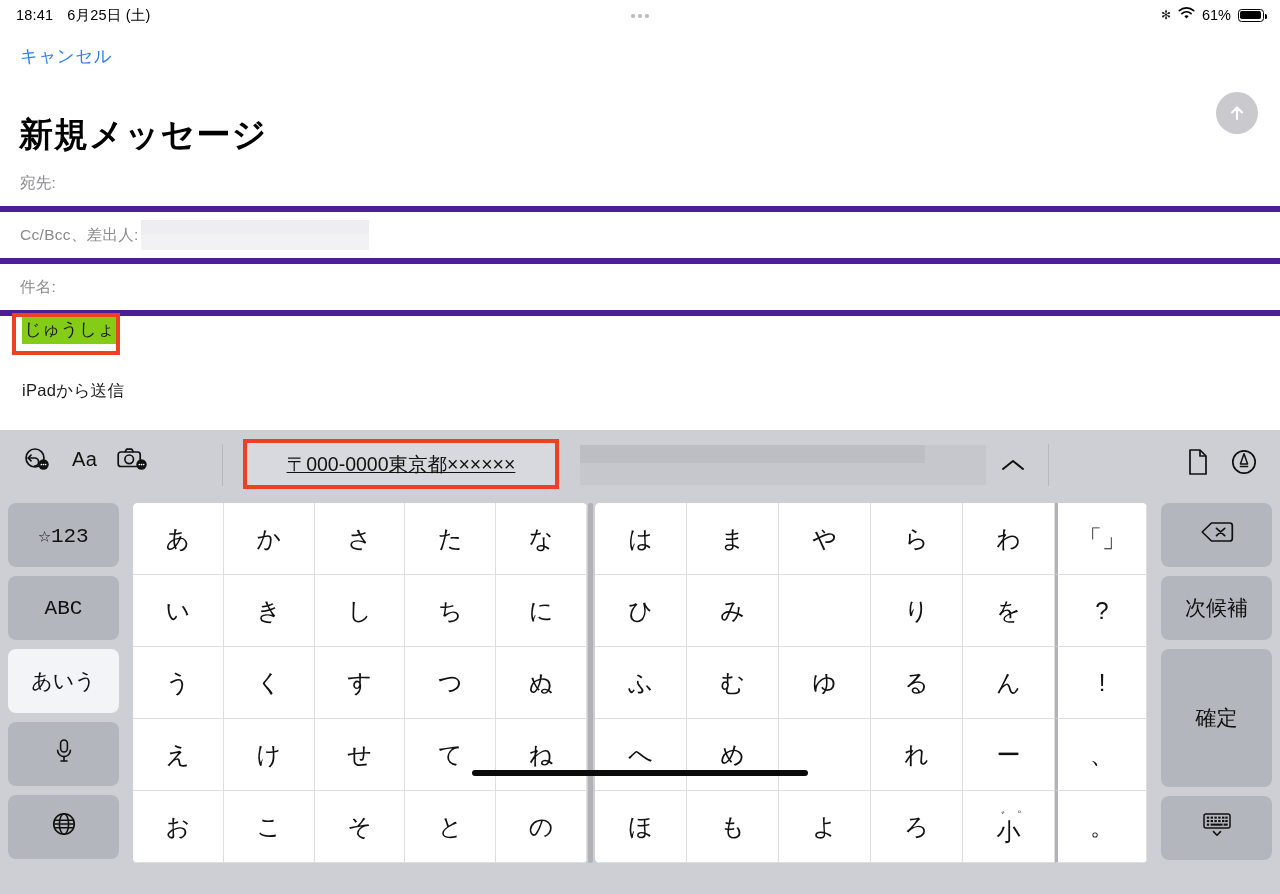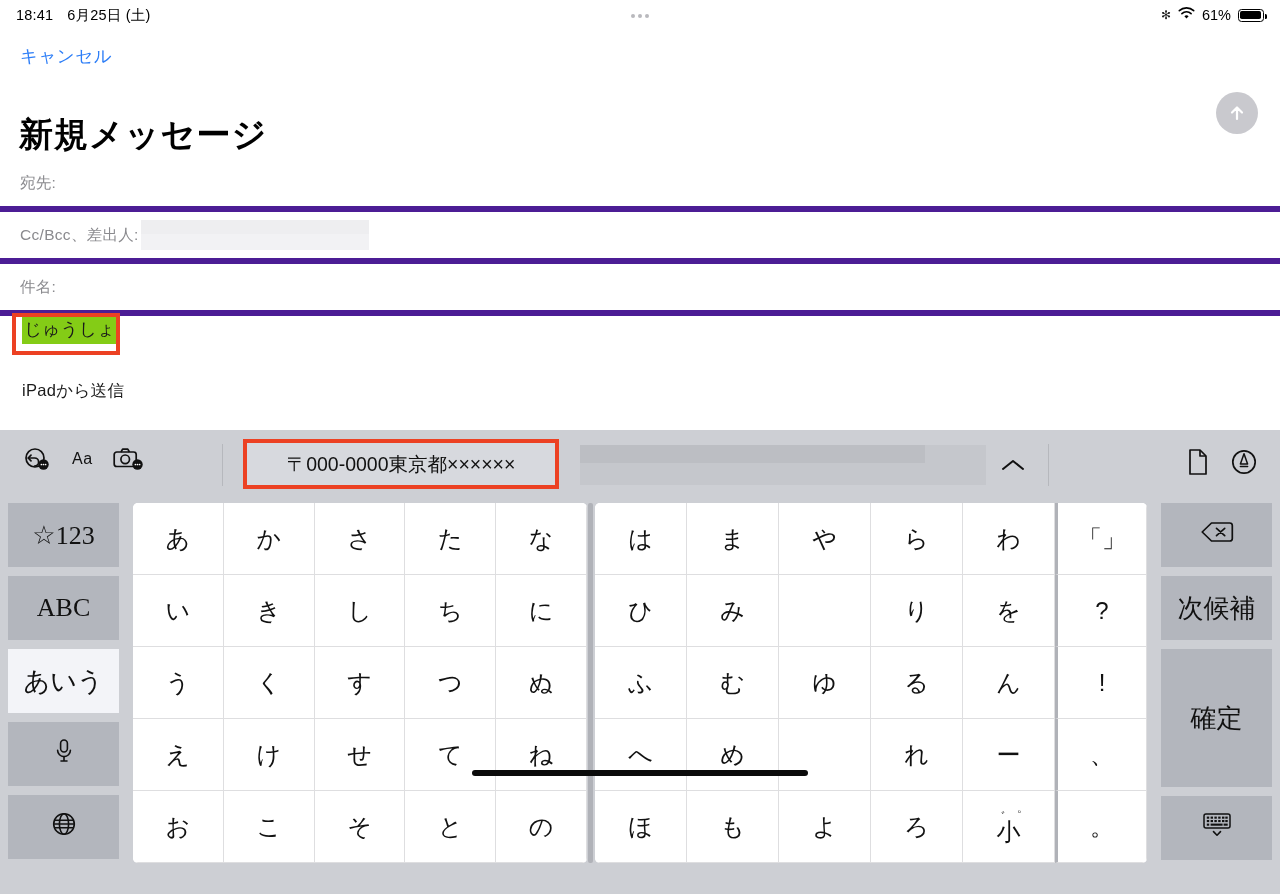--- a/index.html
+++ b/index.html
@@ -74,47 +74,48 @@
   #anno-suggestion { left: 243px; top: 439px; width: 316px; height: 50px; }
 
   
   .keyboard {
     position: absolute; left: 0; top: 430px; width: 1280px; height: 464px;
     background: #cdcfd4;
   }
   .predbar { position: relative; width: 1280px; height: 69px; }
   .pred-left-icons { position: absolute; left: 22px; top: 16px; display: flex; align-items: center; gap: 20px; }
   .pred-left-icons .ic { display: flex; align-items: center; justify-content: center; }
-  .aa { font-size: 16px; color: #111; letter-spacing: .5px; font-family: "Liberation Sans", sans-serif; }
+  .aa { font-size: 20px; color: #111; letter-spacing: .5px; font-family: "Liberation Sans", sans-serif; }
   .pred-divider { position: absolute; left: 222px; top: 14px; width: 1px; height: 42px; background: #b6b8bd; }
   .sugg-wrap {
     position: absolute; left: 247px; top: 443px; width: 308px; height: 42px;
     background: #d7d9de; display: flex; align-items: center; justify-content: center;
     font-size: 19.5px; color: #111; letter-spacing: 0px; white-space: nowrap;
     cursor: pointer;
+    text-decoration: underline;
   }
   .blur-cands {
     position: absolute; left: 580px; top: 445px; width: 406px; height: 40px;
     background: #c5c7cc; cursor: pointer;
   }
   .blur-cands::before { content:""; position:absolute; left:0; top:0; width: 345px; height: 18px; background: #bcbec3; }
   .chev-up { position: absolute; left: 998px; top: 450px; width: 30px; height: 30px; display:flex; align-items:center; justify-content:center; cursor:pointer; }
   .pred-divider-2 { position: absolute; left: 1048px; top: 444px; width: 1px; height: 42px; background: #b6b8bd; }
   .pred-right-icons { position: absolute; right: 22px; top: 448px; display: flex; align-items: center; gap: 20px; }
 
   
   .keys { position: absolute; left: 0; top: 69px; width: 1280px; height: 395px; }
   .sidecol { position: absolute; width: 111px; display: flex; flex-direction: column; gap: 9px; }
   .sidecol.left { left: 8px; top: 4px; }
   .sidecol.right { right: 8px; top: 4px; }
   .skey {
-    background: #b3b6bd; border-radius: 0; border: none;
+    background: #b3b6bd; border-radius: 8px; border: none;
     display: flex; align-items: center; justify-content: center;
-    font-size: 26px; color: #111; cursor: pointer; height: 64px;
-    font-family: Liberation Serif, serif;
+    font-size: 21px; color: #111; cursor: pointer; height: 64px;
+    font-family: Liberation Mono, monospace;
   }
   .skey.active { background: #f3f4f8; }
   .skey.tall { height: 138px; }
 
   .kana-block {
     position: absolute; top: 4px; background: #fff; border-radius: 5px;
     display: grid; overflow: hidden;
   }
   #kana-left { left: 133px; width: 454px; height: 360px; grid-template-columns: repeat(5, 1fr); grid-template-rows: repeat(5, 1fr); }
   #kana-right { left: 595px; width: 552px; height: 360px; grid-template-columns: repeat(6, 1fr); grid-template-rows: repeat(5, 1fr); }

